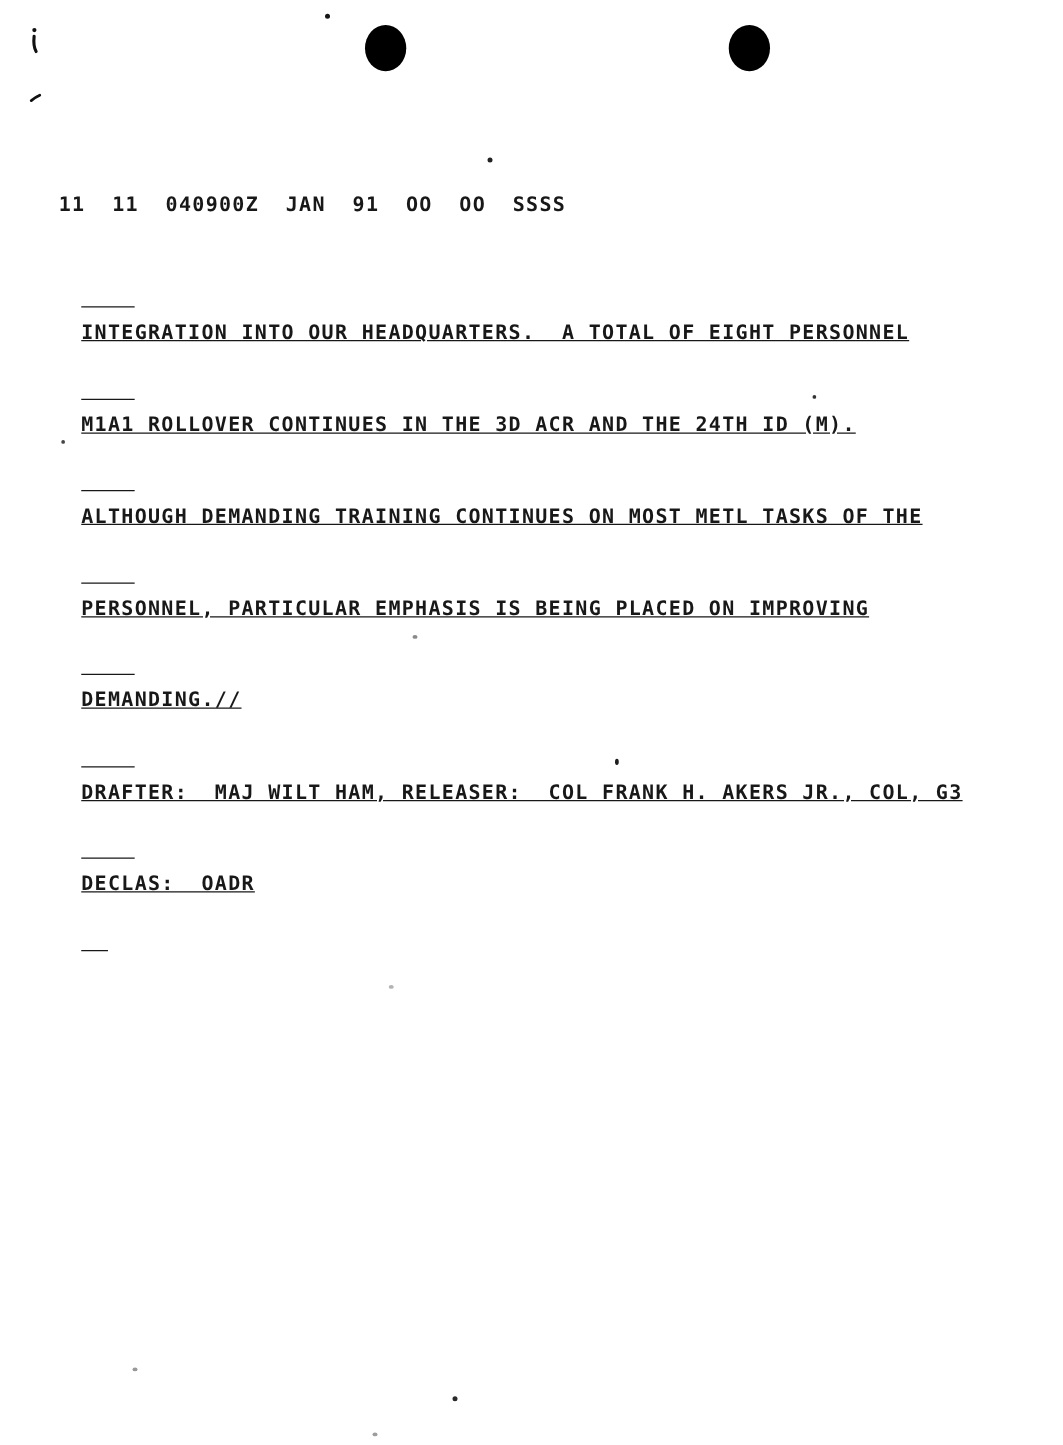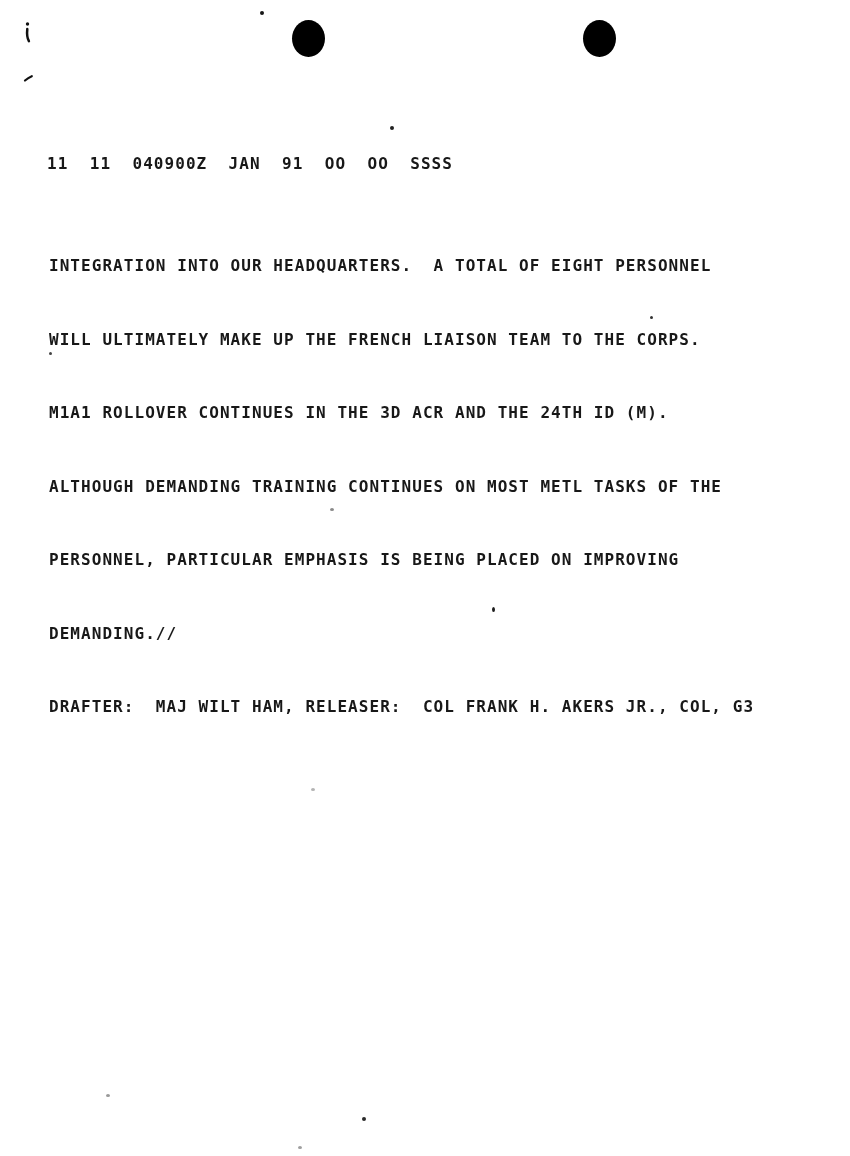--- a/index.html
+++ b/index.html
@@ -30,22 +30,23 @@
   .punch-left  { left: 292px; }
   .punch-right { left: 583px; }
   .header-line {
     position: absolute;
     left: 47px;
     top: 154px;
     line-height: 20px;
   }
   .body-block {
     position: absolute;
-    left: 49px;
+    left: 65px;
     top: 210px;
+    text-decoration: underline;
   }
   .body-block .line {
     height: 35.5px;
     line-height: 35.5px;
   }
   .pen-marks {
     position: absolute;
     left: 0;
     top: 0;
   }
@@ -76,21 +77,21 @@
   <div class="speck" style="left:492px; top:607px;  width:3px; height:5px; background:#1d1d1d;"></div>
   <div class="speck" style="left:311px; top:788px;  width:4px; height:3px; background:#b3b3b3;"></div>
   <div class="speck" style="left:106px; top:1094px; width:4px; height:3px; background:#999999;"></div>
   <div class="speck" style="left:362px; top:1117px; width:4px; height:4px; background:#2a2a2a;"></div>
   <div class="speck" style="left:298px; top:1146px; width:4px; height:3px; background:#9e9e9e;"></div>
 
   <div class="header-line typewriter">11  11  040900Z  JAN  91  OO  OO  SSSS</div>
 
   <div class="body-block typewriter">
     <div class="line">INTEGRATION INTO OUR HEADQUARTERS.  A TOTAL OF EIGHT PERSONNEL</div>
-    <div class="line">WILL ULTIMATELY MAKE UP THE FRENCH LIAISON TEAM TO THE CORPS.</div>
     <div class="line">M1A1 ROLLOVER CONTINUES IN THE 3D ACR AND THE 24TH ID (M).</div>
     <div class="line">ALTHOUGH DEMANDING TRAINING CONTINUES ON MOST METL TASKS OF THE</div>
     <div class="line">PERSONNEL, PARTICULAR EMPHASIS IS BEING PLACED ON IMPROVING</div>
     <div class="line">DEMANDING.//</div>
     <div class="line">DRAFTER:  MAJ WILT HAM, RELEASER:  COL FRANK H. AKERS JR., COL, G3</div>
+    <div class="line">DECLAS:  OADR</div>
   </div>
 
 </div>
 
 </body></html>

